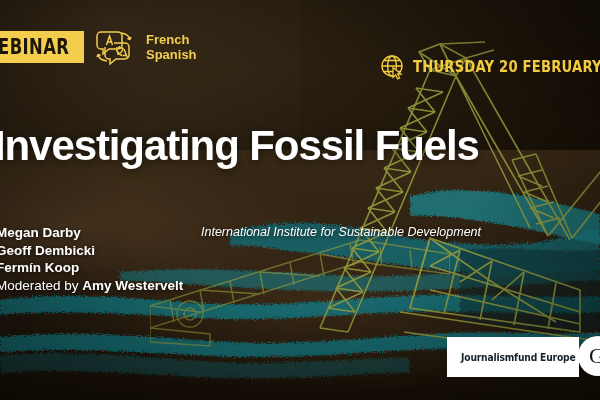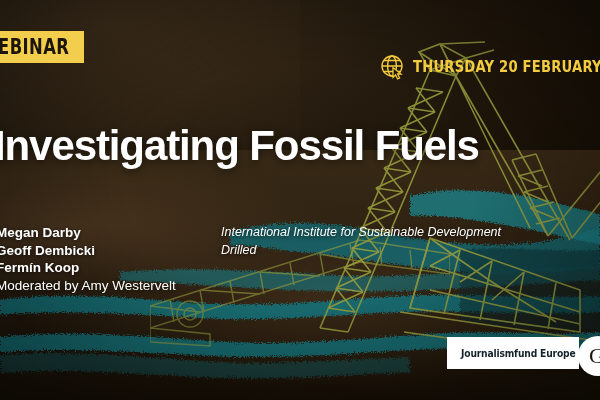--- a/index.html
+++ b/index.html
@@ -88,30 +88,30 @@
   }
   .sp-names{width:205px;}
   .sp-name{
     color:#fff;font-size:13.5px;line-height:17.5px;font-weight:700;
     white-space:nowrap;text-shadow:0 1px 4px rgba(0,0,0,.7);
   }
   .sp-mod{
     color:#fff;font-size:13.5px;line-height:17.5px;font-weight:400;
     white-space:nowrap;text-shadow:0 1px 4px rgba(0,0,0,.7);
   }
-  .sp-mod b{font-weight:400;text-align:center;}
+  .sp-mod b{font-weight:700;text-align:center;}
   .sp-orgs{}
   .sp-org{
     color:#fff;font-size:12.5px;line-height:17.5px;font-style:italic;
-    white-space:nowrap;text-shadow:0 1px 5px rgba(0,0,0,.85);margin-left:20px;
+    white-space:nowrap;text-shadow:0 1px 5px rgba(0,0,0,.85);
   }
 
   
   .logo-jf{
-    position:absolute;left:447px;top:337px;width:132px;height:32px;
+    position:absolute;left:447px;top:337px;width:132px;height:40px;
     background:#fff;display:flex;align-items:center;gap:6px;padding-left:8px;
     box-sizing:border-box;
   }
   .jf-label{
     color:#13222b;font-family:"DejaVu Sans",sans-serif;
     font-weight:700;font-size:10px;letter-spacing:-.2px;
     transform:scaleX(.92);transform-origin:left center;white-space:nowrap;
   }
   .logo-g{
     position:absolute;left:578px;top:336px;width:40px;height:40px;
@@ -219,20 +219,37 @@
       <feColorMatrix type="saturate" values="0"></feColorMatrix>
     </filter>
     <rect width="100%" height="100%" filter="url(#noisef)" opacity="0.45"></rect>
   </svg>
   <div class="vignette"></div>
 
   <div class="badge">
     <span class="badge-text">WEBINAR</span>
   </div>
 
+  <div class="lang">
+    <svg width="44" height="38" viewBox="0 0 44 38">
+      <g stroke="#f3ce4d" stroke-width="1.5" fill="none">
+        <path d="M7,4 h17 a4,4 0 0 1 4,4 v9 a4,4 0 0 1 -4,4 h-9 l-6,5 v-5 h-2 a4,4 0 0 1 -4,-4 v-9 a4,4 0 0 1 4,-4 z"></path>
+        <path d="M12.5,17 L15.5,8 L18.5,17 M13.6,14 h3.8"></path>
+        <path d="M20,15 h11 a4,4 0 0 1 4,4 v8 a4,4 0 0 1 -4,4 h-9 l-6,5 v-5 h-1 a4,4 0 0 1 -4,-4 v-8"></path>
+        <path d="M22,20 h7 M25.5,20 v-2 M23,26 c3,0 5.5,-2.5 6,-6 M22.5,22 c1,2.5 3,4.5 5.5,5.5"></path>
+        <path d="M30,21 L33.5,30 M28.5,27.5 h4.5"></path>
+        <path d="M27,5 c5,0.5 8,3 9,6.5 M36,11.5 l-2.5,-1 M36,11.5 l1,-2.6"></path>
+        <path d="M13,33 c-5,-0.5 -8,-3 -9,-6.5 M4,26.5 l2.5,1 M4,26.5 l-1,2.6"></path>
+      </g>
+    </svg>
+    <div>
+      <div class="lang-text">French</div>
+      <div class="lang-text">Spanish</div>
+    </div>
+  </div>
 
   <div class="datewrap">
     <svg width="26" height="26" viewBox="0 0 26 26">
       <g stroke="#f3cb3f" stroke-width="1.4" fill="none">
         <circle cx="12" cy="12" r="10"></circle>
         <ellipse cx="12" cy="12" rx="4.4" ry="10"></ellipse>
         <path d="M2,12 h20 M3.6,6.5 h16.8 M3.6,17.5 h16.8"></path>
         <path d="M13,13.5 L13,23.5 L15.6,20.9 L17.6,25 L19.6,24 L17.6,20 L21,20 Z" fill="#1d1509" stroke="#f3cb3f" stroke-width="1.3"></path>
       </g>
     </svg>
@@ -243,21 +260,20 @@
 
   <div class="speakers">
     <div class="sp-names">
       <div class="sp-name">Megan Darby</div>
       <div class="sp-name">Geoff Dembicki</div>
       <div class="sp-name">Fermín Koop</div>
       <div class="sp-mod"><span>Moderated by </span><b>Amy Westervelt</b></div>
     </div>
     <div class="sp-orgs">
       <div class="sp-org">International Institute for Sustainable Development</div>
-      <div class="sp-org">Drilled</div>
     </div>
   </div>
 
   <div class="logo-jf">
     <svg width="24" height="24" viewBox="0 0 24 24">
       <rect x="0" y="0" width="24" height="24" rx="6" fill="#1b98a5"></rect>
       <ellipse cx="12" cy="12" rx="8" ry="5.2" fill="#ffffff"></ellipse>
       <circle cx="12" cy="12" r="2.6" fill="#12323a"></circle>
     </svg>
     <span class="jf-label">Journalismfund Europe</span>

